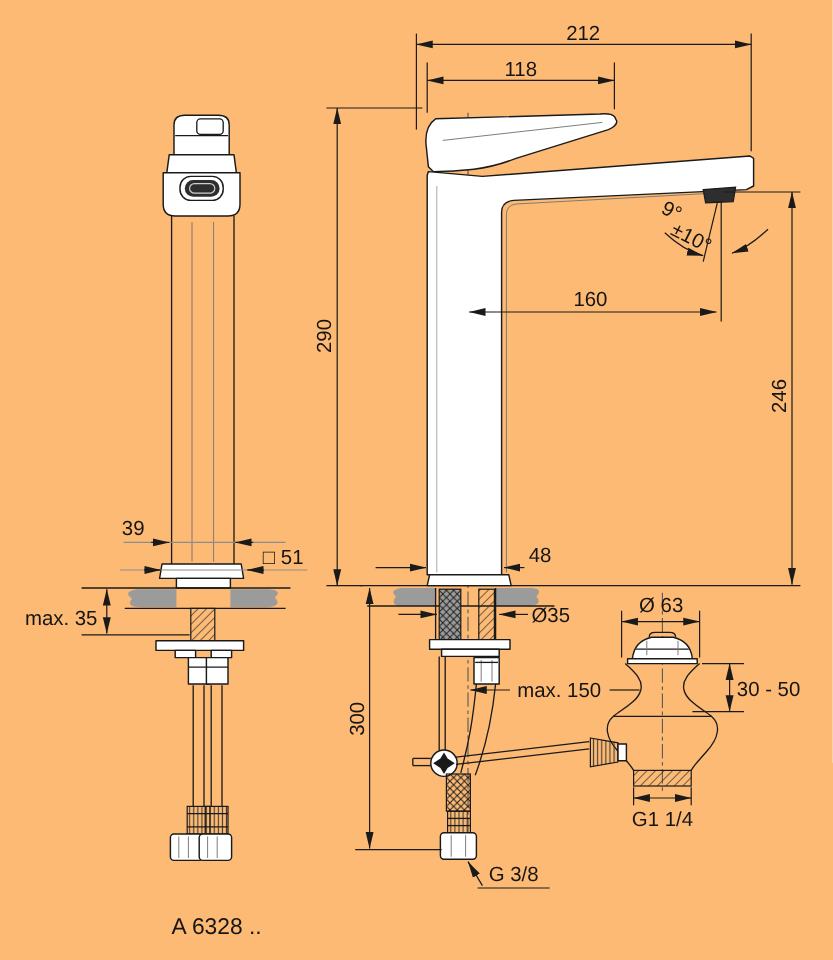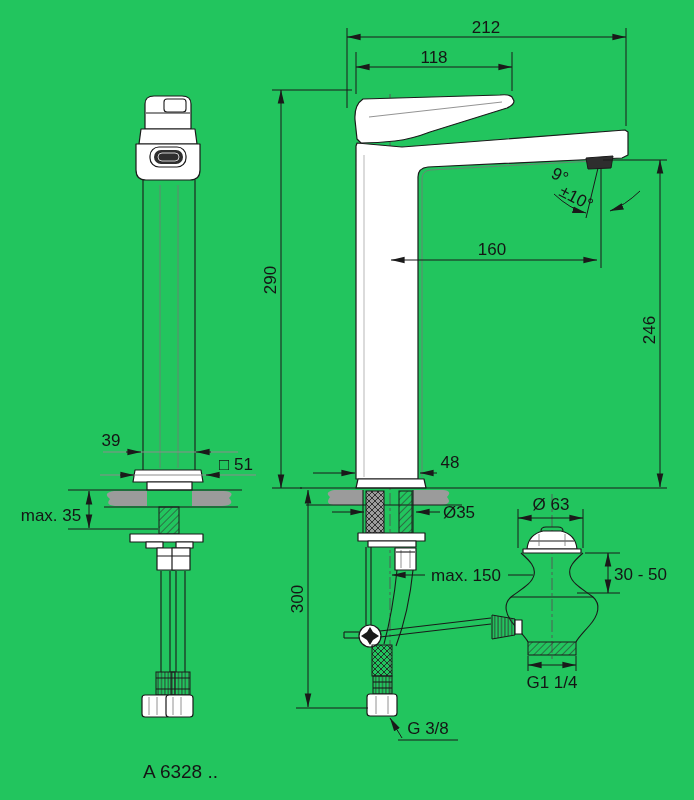--- a/index.html
+++ b/index.html
@@ -1,16 +1,16 @@
 <!DOCTYPE html>
 <html><head>
 <meta charset="utf-8">
 <style>
   html,body{margin:0;padding:0;background:#fff;}
-  .stage{position:relative;width:694px;height:800px;background:#22c55e;
+  .stage{position:relative;width:694px;height:800px;background:#fdba74;
          font-family:"Liberation Sans", sans-serif;}
   svg{display:block;}
   .part{fill:#ffffff;stroke:#1a1a1a;stroke-width:1.2;stroke-linejoin:round;}
   .ln{stroke:#1a1a1a;stroke-width:1.1;fill:none;stroke-linejoin:round;}
   .thin{stroke:#777;stroke-width:0.8;fill:none;}
   .faint{stroke:#999;stroke-width:0.7;fill:none;}
   .grayln{stroke:#8c8c8c;stroke-width:1;fill:none;}
   .dimln{stroke:#1a1a1a;stroke-width:1;fill:none;}
   .cl{stroke:#555;stroke-width:0.9;fill:none;stroke-dasharray:12 3 3 3;}
   text.dim{font-family:"Liberation Sans", sans-serif;font-size:17px;fill:#151515;}

